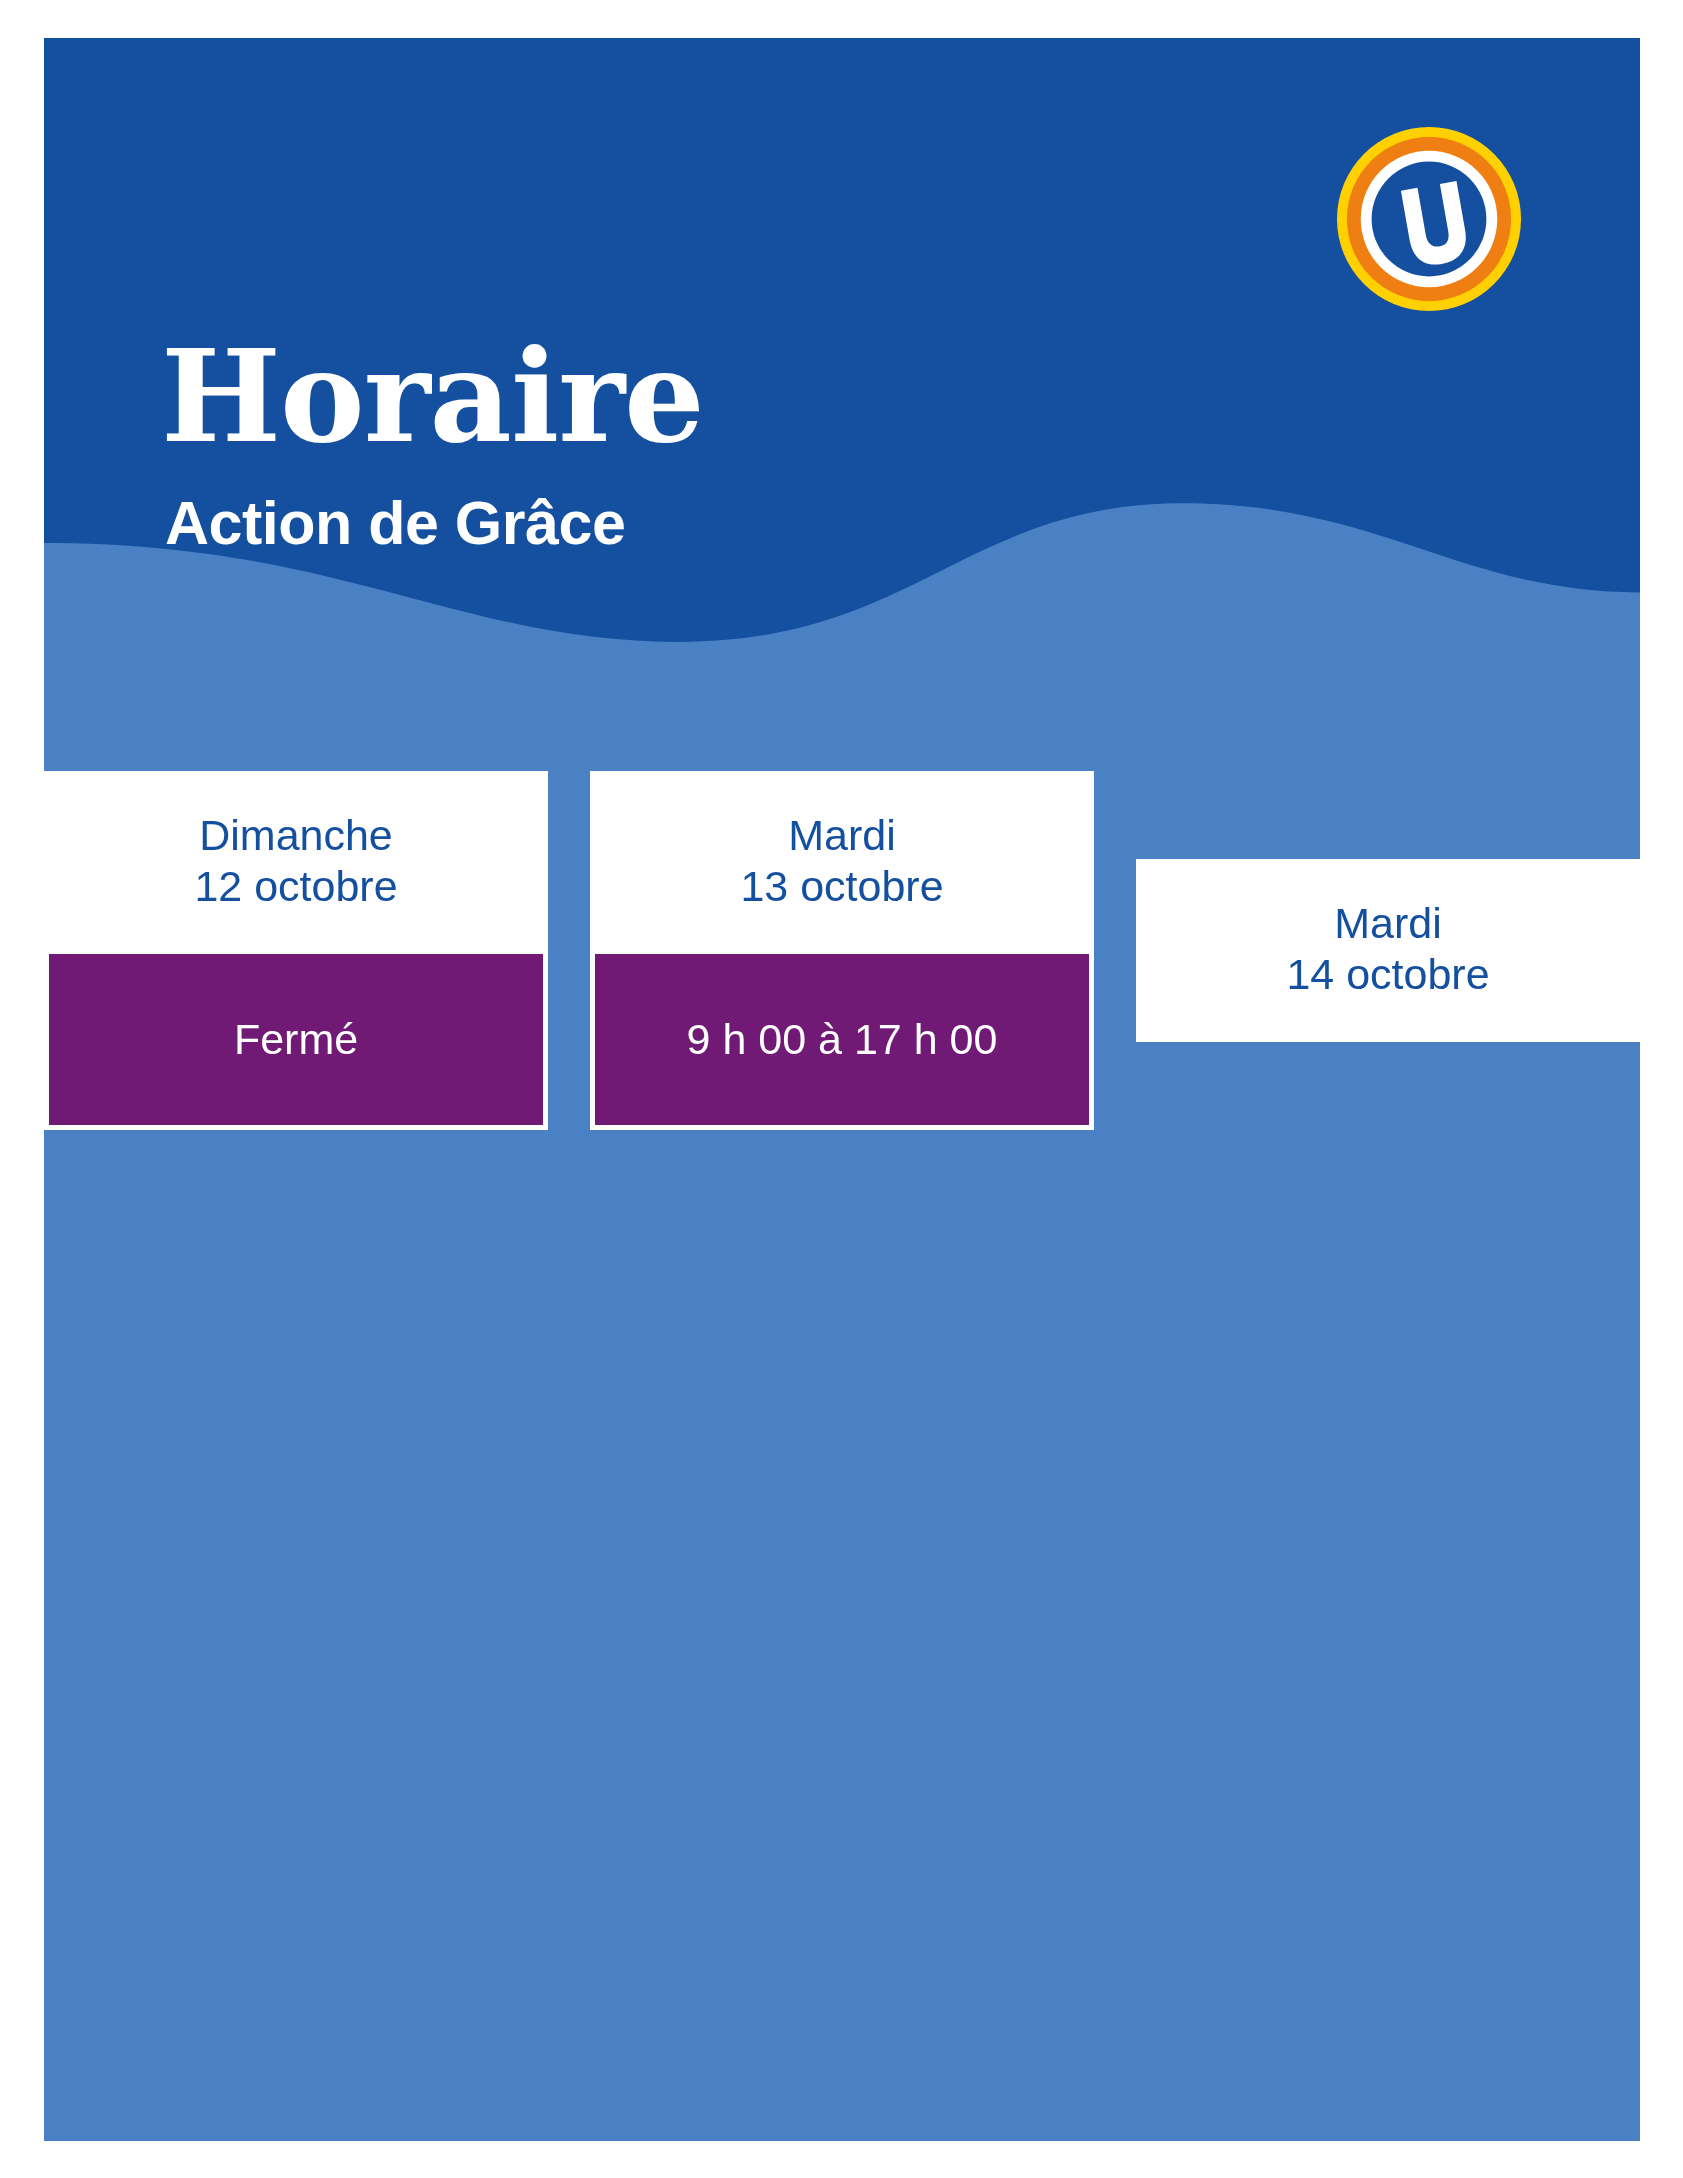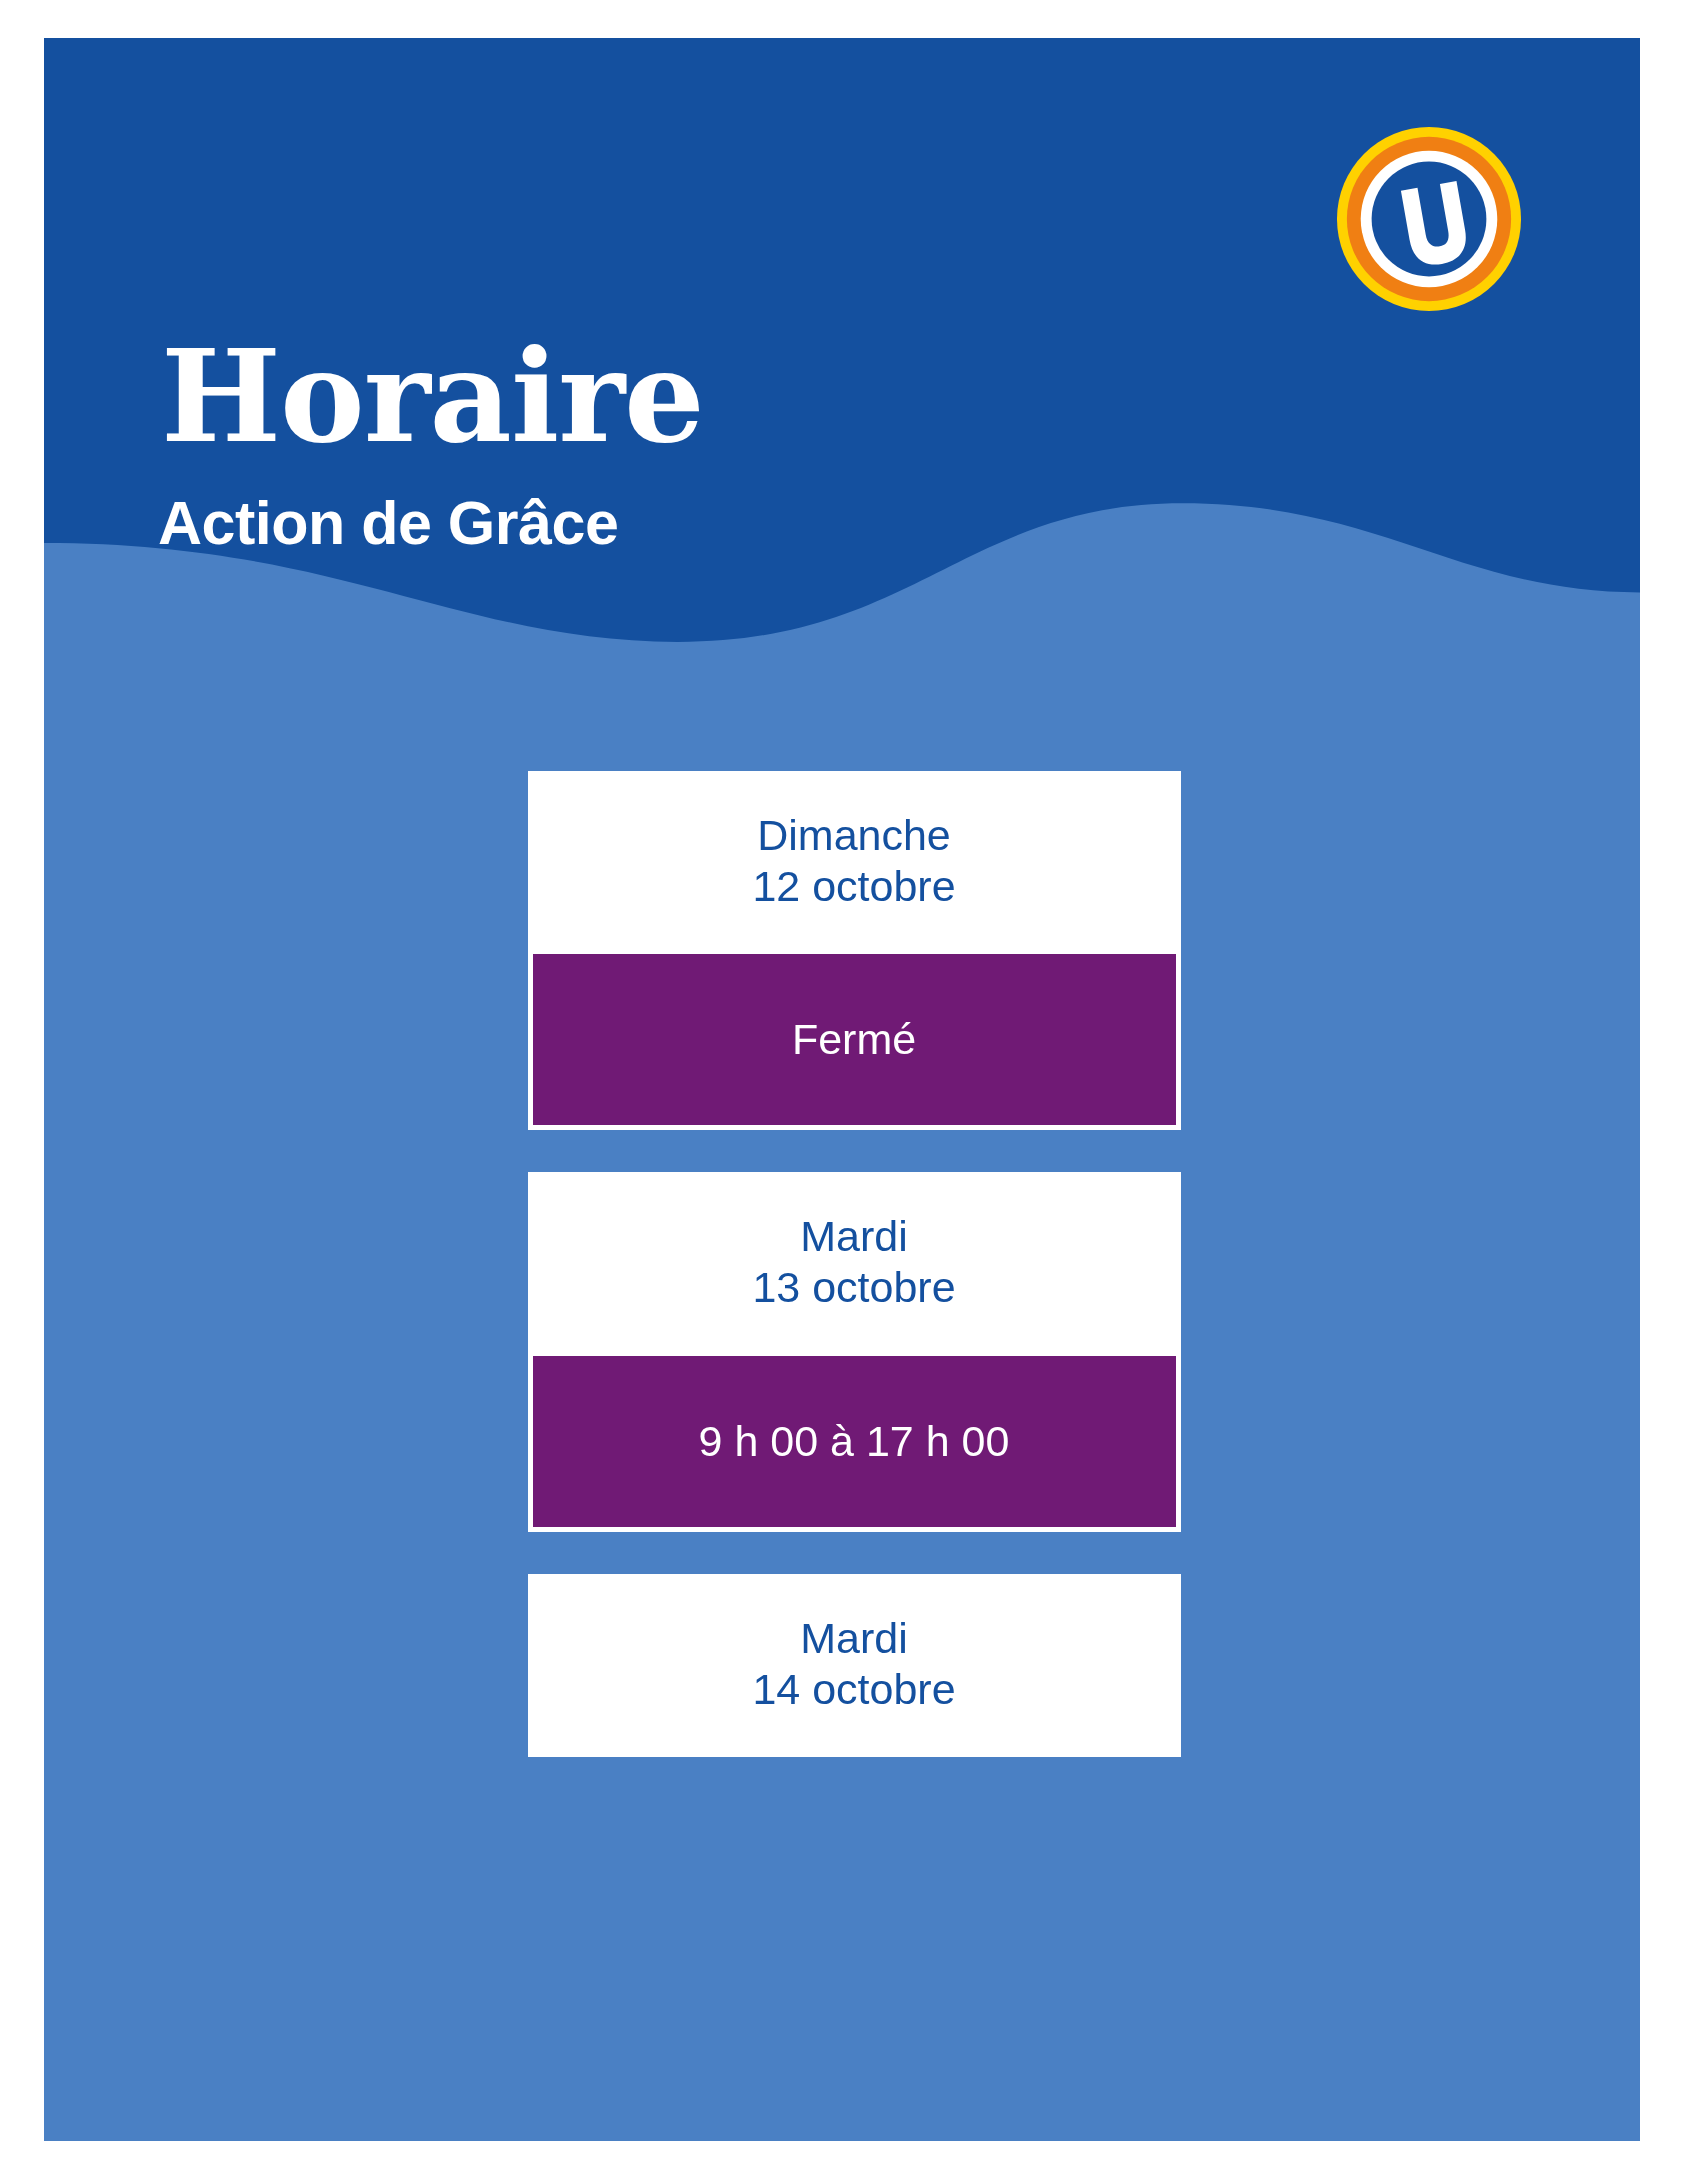--- a/index.html
+++ b/index.html
@@ -51,43 +51,43 @@
     line-height: 1.0;
     color: #ffffff;
     letter-spacing: -1px;
     margin: 8px;
   }
   .subtitle {
     font-family: "Liberation Sans", sans-serif;
     font-weight: bold;
     font-size: 61px;
     color: #ffffff;
-    margin: 28px 0 0 5px;
+    margin: 28px 0 0 12px;
     letter-spacing: -0.5px;
   }
 
   
   .logo {
     position: absolute;
     right: 117px;
     top: 87px;
     width: 188px;
     height: 188px;
     z-index: 6;
   }
   .logo svg { display: block; }
 
   
   .cards {
     position: absolute;
-    left: 12px;
+    left: 0;
     top: 733px;
     width: 100%;
     display: flex;
-    flex-direction: column;
+    flex-direction: row;
     align-items: center;
     gap: 42px;
     z-index: 4;
   }
   .card {
     width: 653px;
     border: 5px solid #ffffff;
     box-sizing: border-box;
   }
   .card-day {

